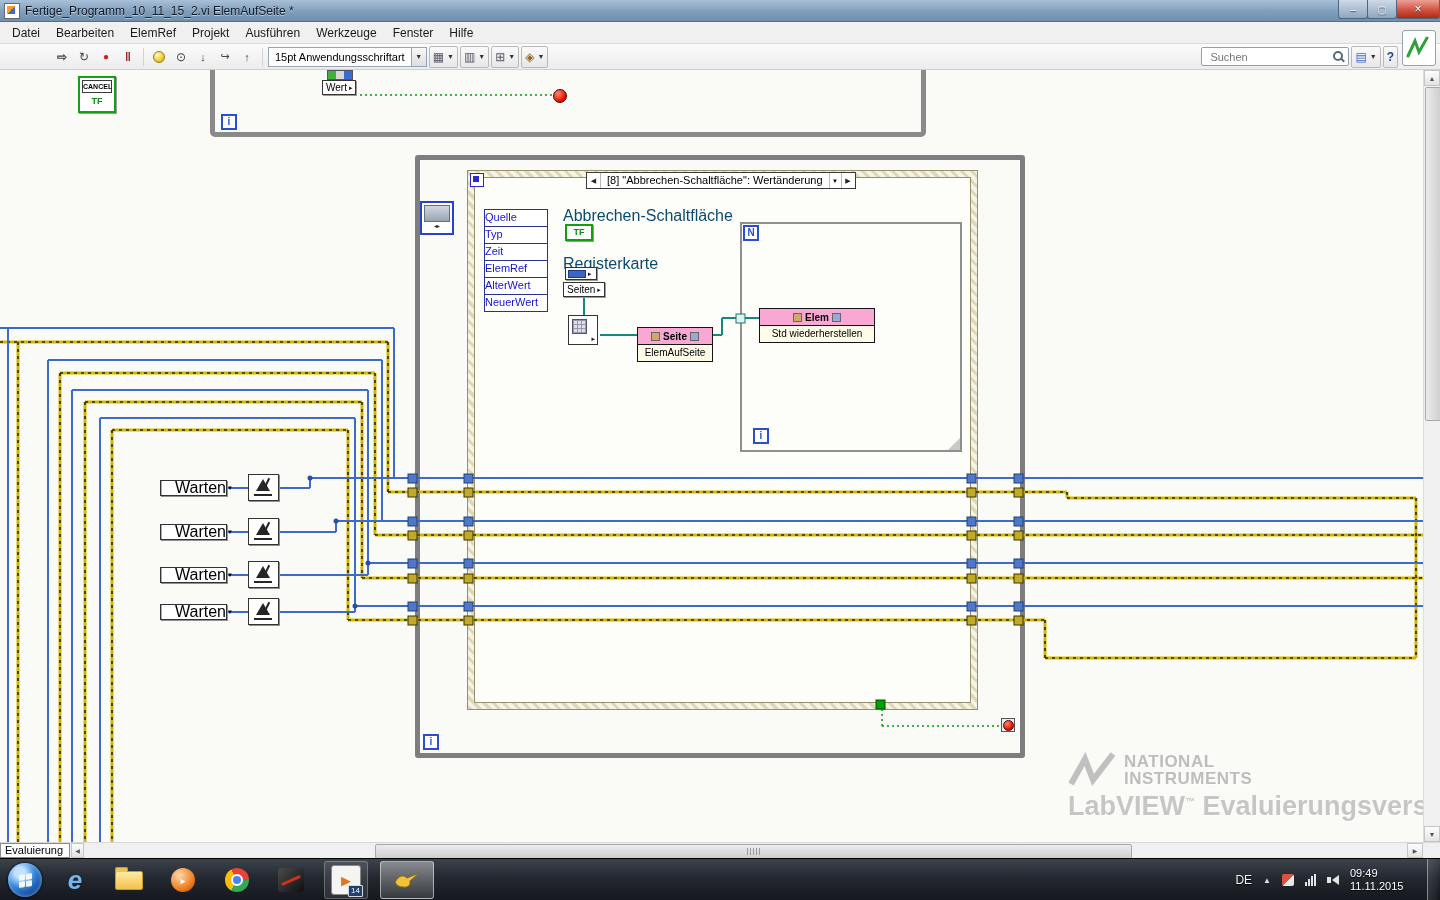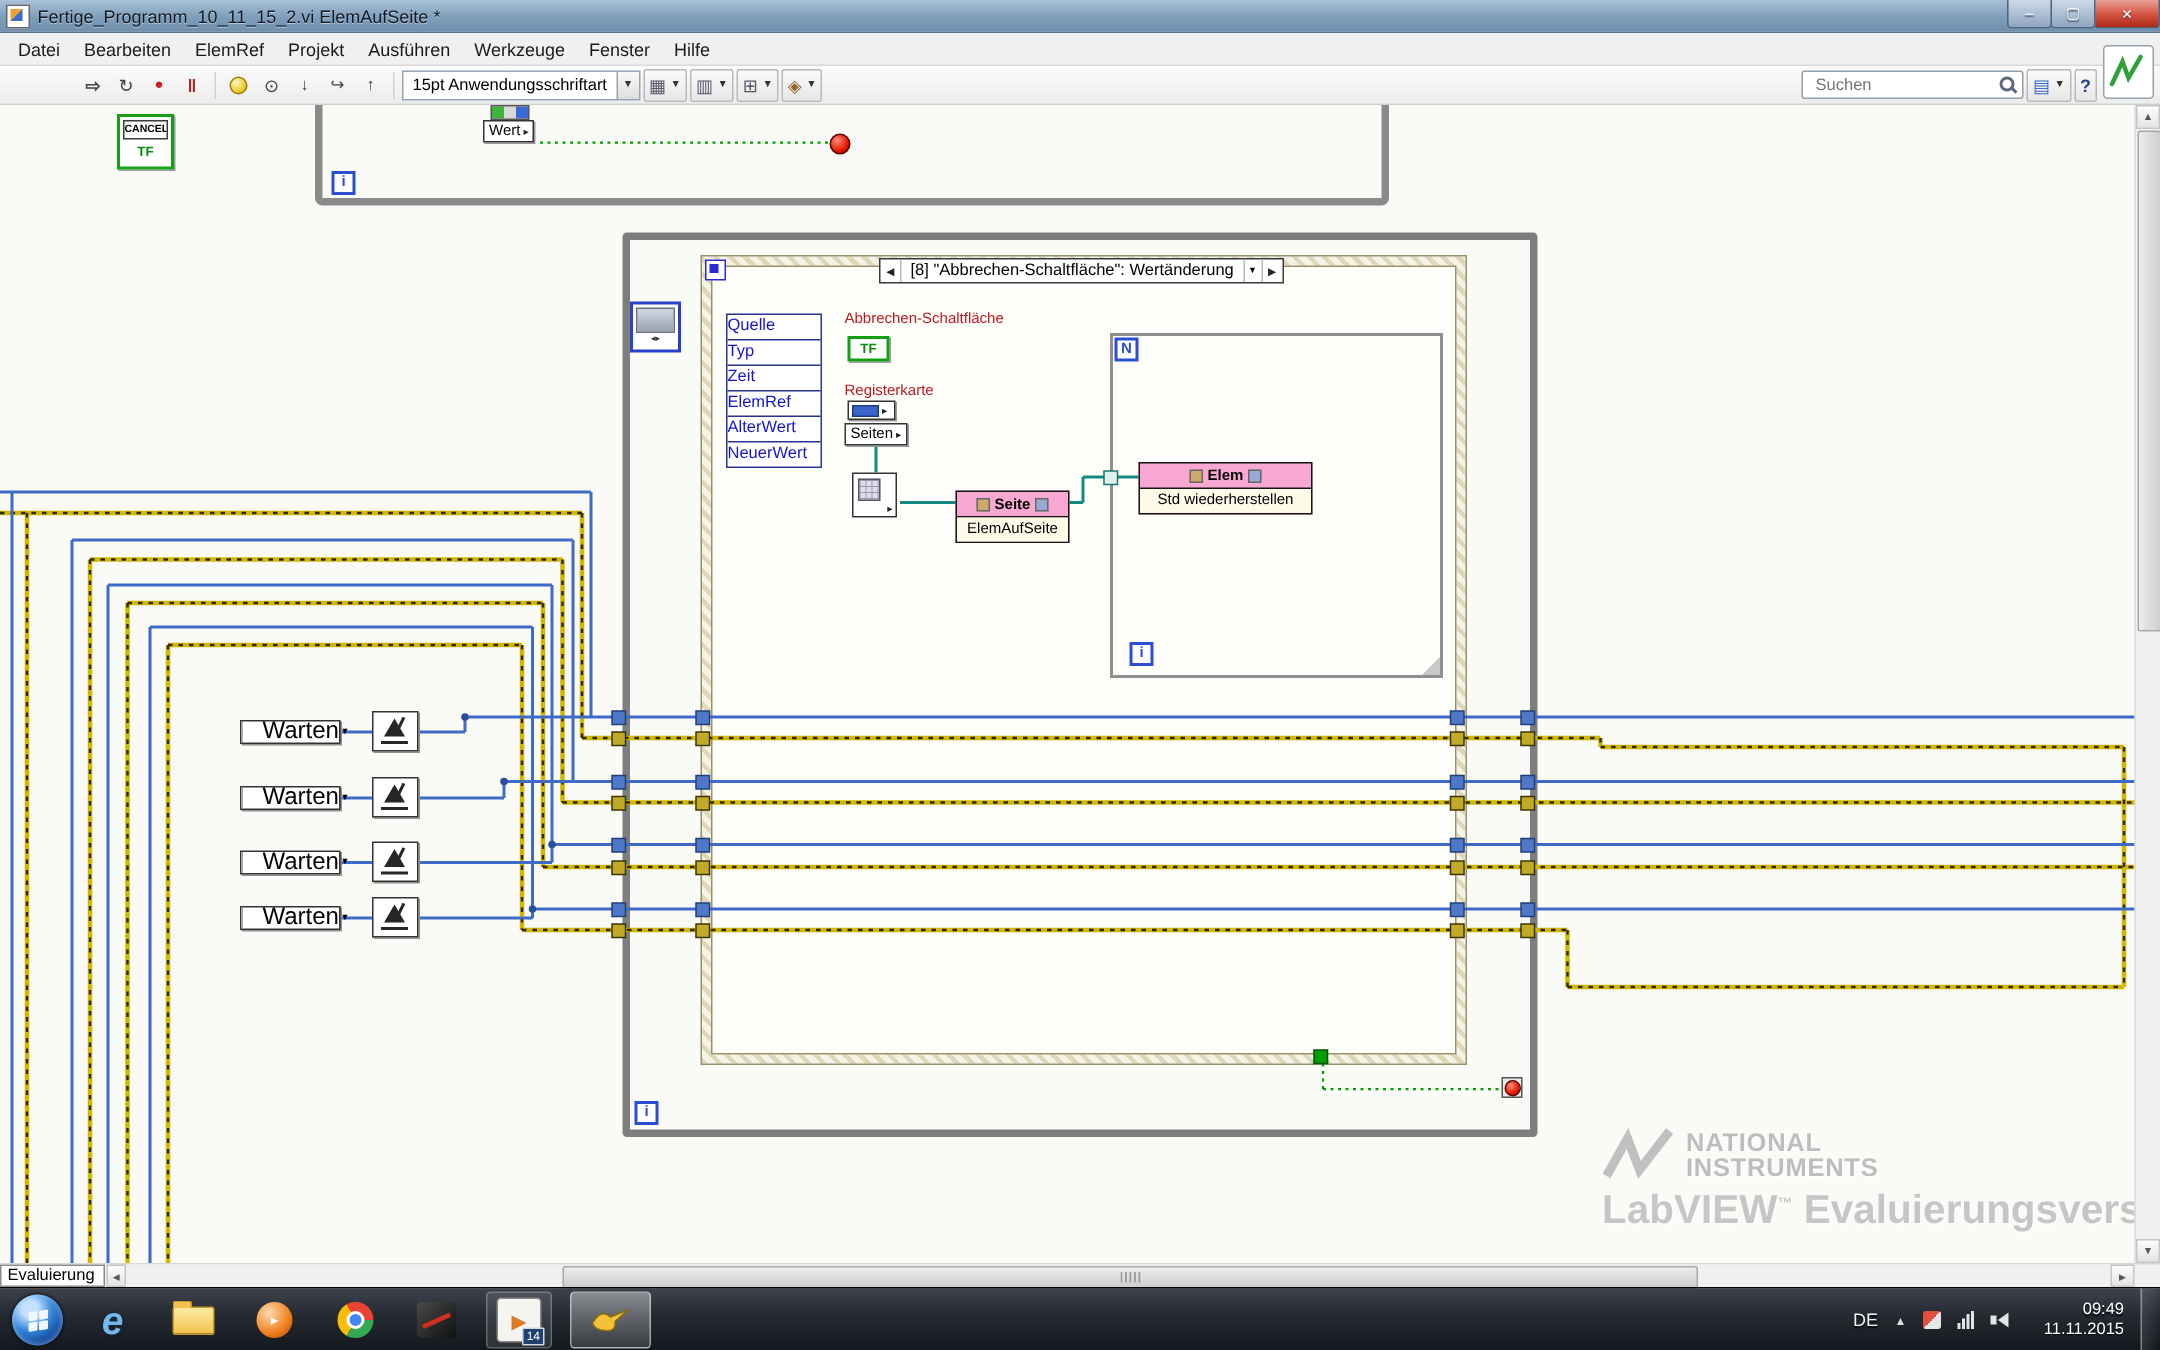--- a/index.html
+++ b/index.html
@@ -46,21 +46,21 @@
   .ar{font-size:7px;color:#222}
   .hatch{background:repeating-linear-gradient(45deg,#ded8ba 0 3px,#f6f3e5 3px 7px);border:1px solid #97906c}
   .hatch-in{position:absolute;left:6px;top:6px;right:6px;bottom:6px;background:#fdfdfa;border:1px solid #97906c}
   .ehdr{display:flex;align-items:stretch;height:17px;background:#fff;border:1px solid #3a3a3a;font-size:11px;box-sizing:border-box;white-space:nowrap}
   .ehdr-a{width:13px;display:flex;align-items:center;justify-content:center;font-size:7px;color:#222}
   .ehdr-t{padding:0 6px;line-height:15px}
   .ehdr-d{width:11px;font-size:6px;display:flex;align-items:center;justify-content:center;border-left:1px solid #bbb}
   .enode{width:64px;background:#fff;border:1px solid #27348e;box-sizing:border-box}
   .enode-row{height:16px;line-height:15px;text-align:left;font-size:11px;color:#1414cc;border-bottom:1px solid #27348e;overflow:hidden}
   .enode-row:last-child{border-bottom:none}
-  .dlabel{position:absolute;z-index:3;font-size:10px;color:#b91c1c;white-space:nowrap}
+  .dlabel{position:absolute;z-index:3;font-size:16px;color:#0c4a6e;white-space:nowrap}
   .tfterm{position:absolute;z-index:3;width:24px;height:13px;border:2px solid #12a012;background:#fff;color:#0c8c0c;font-weight:bold;font-size:9px;line-height:12px;text-align:center;box-shadow:1px 1px 0 #9a9a9a}
   .pnode{position:absolute;z-index:3;background:#f9a8d4;border:1px solid #141414;box-sizing:border-box}
   .pnode .r1{display:flex;align-items:center;height:16px;border-bottom:1px solid #141414;font-size:10px;font-weight:bold;justify-content:center;gap:3px;padding:0 3px}
   .pnode .r2{height:16px;line-height:16px;text-align:center;font-size:10px;background:#fdfaе8;background:#fdfae8;white-space:nowrap}
   .mi{width:7px;height:7px;border:1px solid #666;background:#cdaa6a}
   .mi2{width:7px;height:7px;border:1px solid #666;background:#9aa8d8}
   .wdrop{position:absolute;z-index:3;width:67px;height:16px;display:flex;align-items:stretch;background:#fff;border:1px solid #333;box-shadow:1px 1px 0 #909090;box-sizing:border-box}
   .wic{width:9px;border-right:1px solid #aab;background:linear-gradient(#e0e7f3,#b9c6dd);display:flex;align-items:center;justify-content:center;font-size:6px;color:#335}
   .wlab{flex:1;font-size:16px;line-height:14px;padding-left:13px}
   .wbtn{width:11px;border-left:1px solid #333;display:flex;align-items:center;justify-content:center;font-size:6px}
@@ -106,21 +106,21 @@
   .lv14{width:28px;height:28px;background:#f4f4f0;border:1px solid #888;border-radius:3px;display:flex;align-items:center;justify-content:center;color:#e07820;font-size:13px;position:relative}
   .lvbadge{position:absolute;right:-3px;bottom:-3px;background:#20406e;color:#fff;font-size:8px;line-height:10px;padding:0 2px;border:1px solid #cfd8e8;border-radius:1px}
   .tray{margin-left:auto;display:flex;align-items:center;gap:11px;margin-right:2px;color:#eee}
   .traytxt{font-size:12px;color:#f2f2f2;text-shadow:0 1px 1px #000}
   .trayup{font-size:8px;color:#ddd}
   .netic{display:flex;align-items:flex-end;gap:1px;height:12px}
   .netic i{display:block;width:2px;background:#e4e4e4}
   .vol{display:flex;align-items:center;gap:1px}
   .vol .cone{width:0;height:0;border-top:5px solid transparent;border-bottom:5px solid transparent;border-right:7px solid #e4e4e4}
   .vol .bd{width:4px;height:6px;background:#e4e4e4}
-  .clock{text-align:right;font-size:11px;line-height:13px;color:#fff;text-shadow:0 1px 1px #000;width:66px}
+  .clock{text-align:left;font-size:11px;line-height:13px;color:#fff;text-shadow:0 1px 1px #000;width:66px}
   .sliver{width:10px;height:42px;border-left:1px solid rgba(255,255,255,.45);background:linear-gradient(90deg,rgba(255,255,255,.10),rgba(255,255,255,.02))}
 
   .cancelterm{position:absolute;z-index:3;left:78px;top:6px;width:38px;height:37px;border:2px solid #15a015;background:#fff;box-shadow:1px 1px 0 #9a9a9a;box-sizing:border-box;padding:2px}
   .cl{border:1px solid #3a3a3a;font-size:7px;font-weight:bold;text-align:center;line-height:11px;height:11px;overflow:hidden}
   .ctf{margin-top:3px;color:#0c8c0c;font-weight:bold;font-size:9px;text-align:center;line-height:11px}
 </style>
 </head>
 <body>
 
 <div class="screen">

